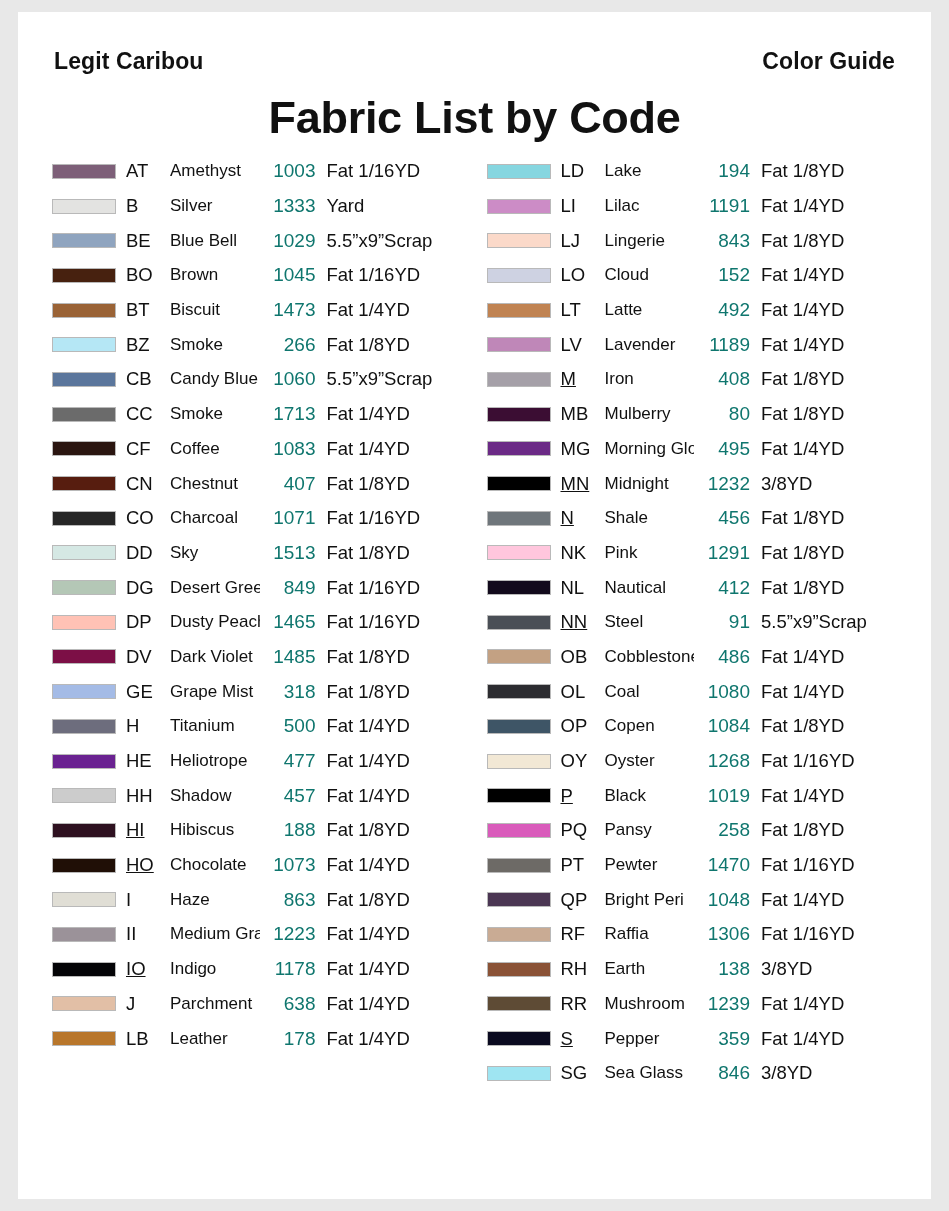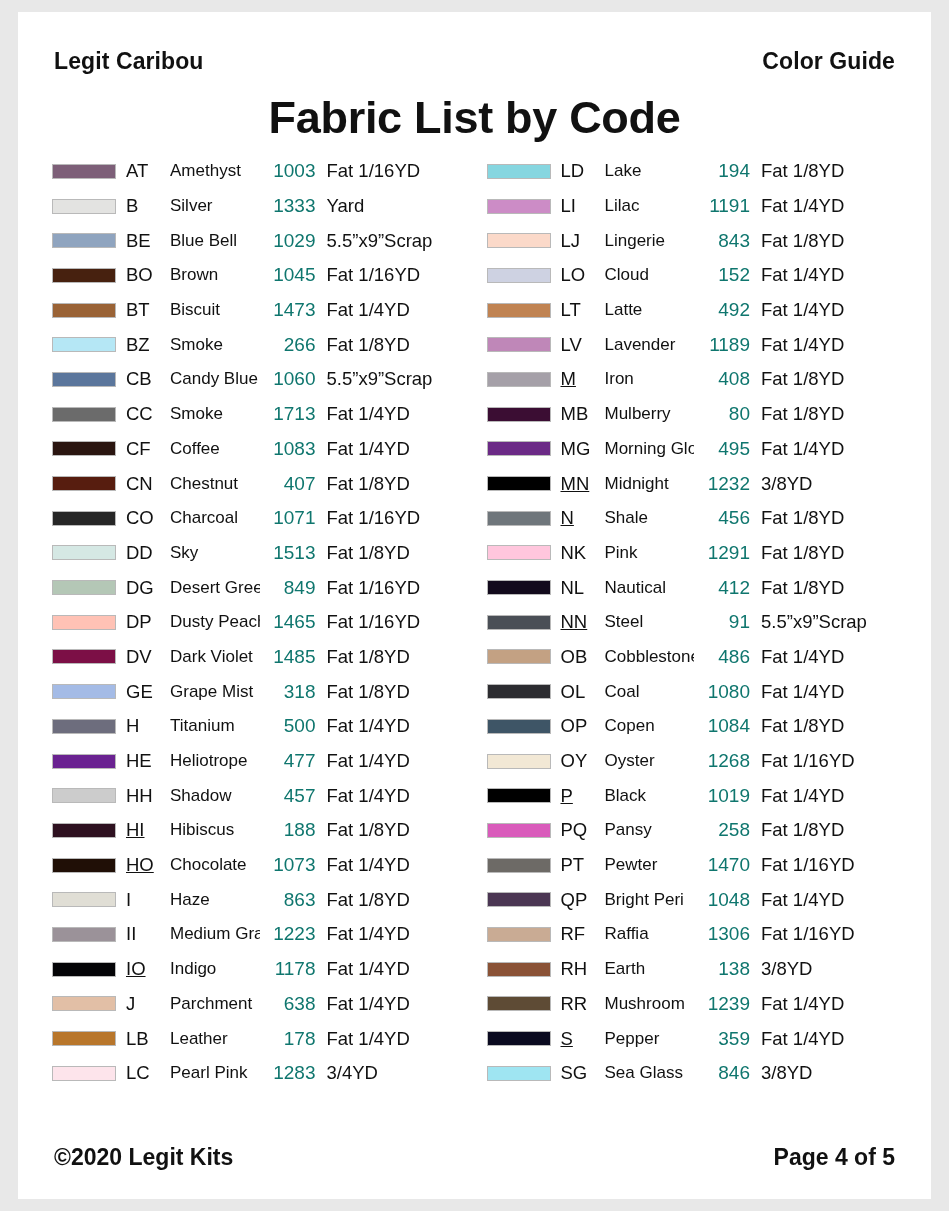--- a/index.html
+++ b/index.html
@@ -311,27 +311,20 @@
           <div class="num">638</div>
           <div class="cut">Fat 1/4YD</div>
         </div>
         <div class="row">
           <div class="swatch" style="background: rgb(184, 118, 43);"></div>
           <div class="code">LB</div>
           <div class="name">Leather</div>
           <div class="num">178</div>
           <div class="cut">Fat 1/4YD</div>
         </div>
-        <div class="row">
-          <div class="swatch" style="background: rgb(253, 228, 235);"></div>
-          <div class="code">LC</div>
-          <div class="name">Pearl Pink</div>
-          <div class="num">1283</div>
-          <div class="cut">3/4YD</div>
-        </div>
       </div>
     <div class="col right" id="col-right">
         <div class="row">
           <div class="swatch" style="background: rgb(134, 214, 224);"></div>
           <div class="code">LD</div>
           <div class="name">Lake</div>
           <div class="num">194</div>
           <div class="cut">Fat 1/8YD</div>
         </div>
         <div class="row">
@@ -512,18 +505,14 @@
         <div class="row">
           <div class="swatch" style="background: rgb(159, 229, 242);"></div>
           <div class="code">SG</div>
           <div class="name">Sea Glass</div>
           <div class="num">846</div>
           <div class="cut">3/8YD</div>
         </div>
       </div>
   </div>
 
-  <div class="footer">
-    <div class="copyright">©2020 Legit Kits</div>
-    <div class="pageno">Page 4 of 5</div>
-  </div>
 
 </div>
 
 </body></html>

